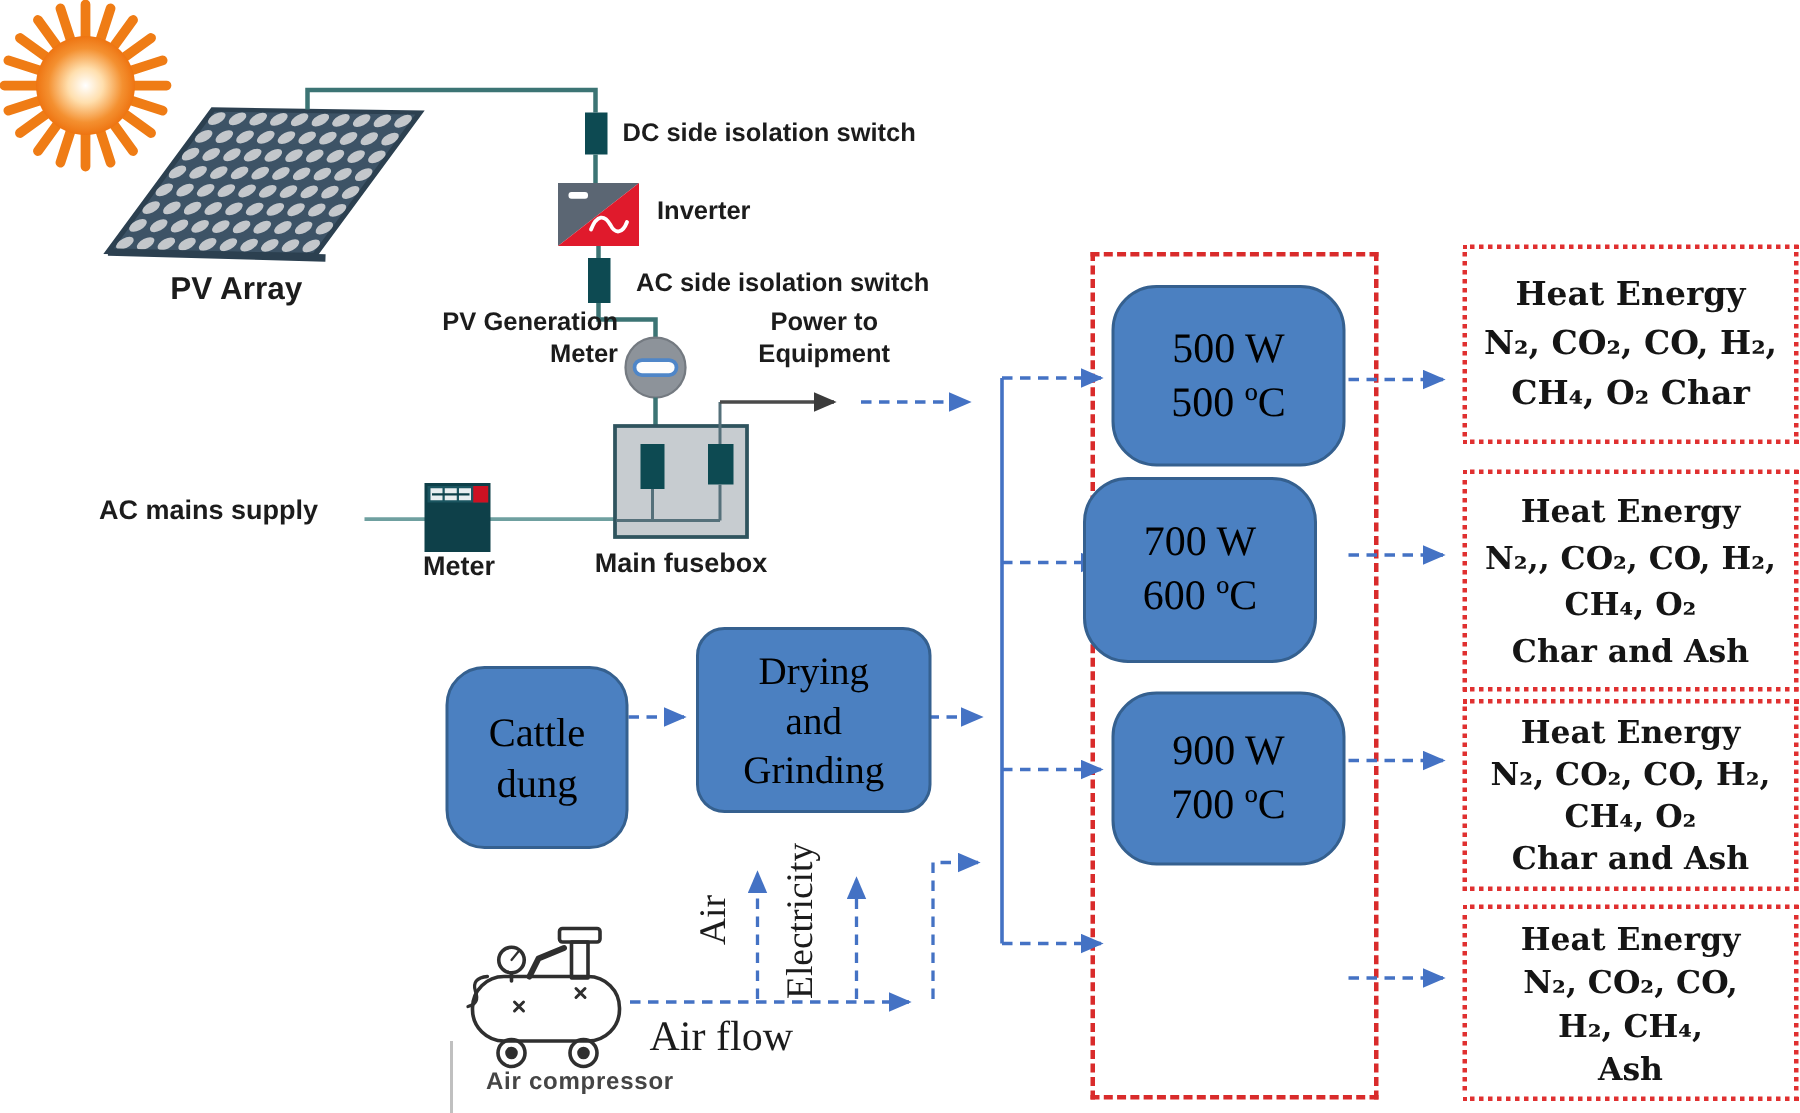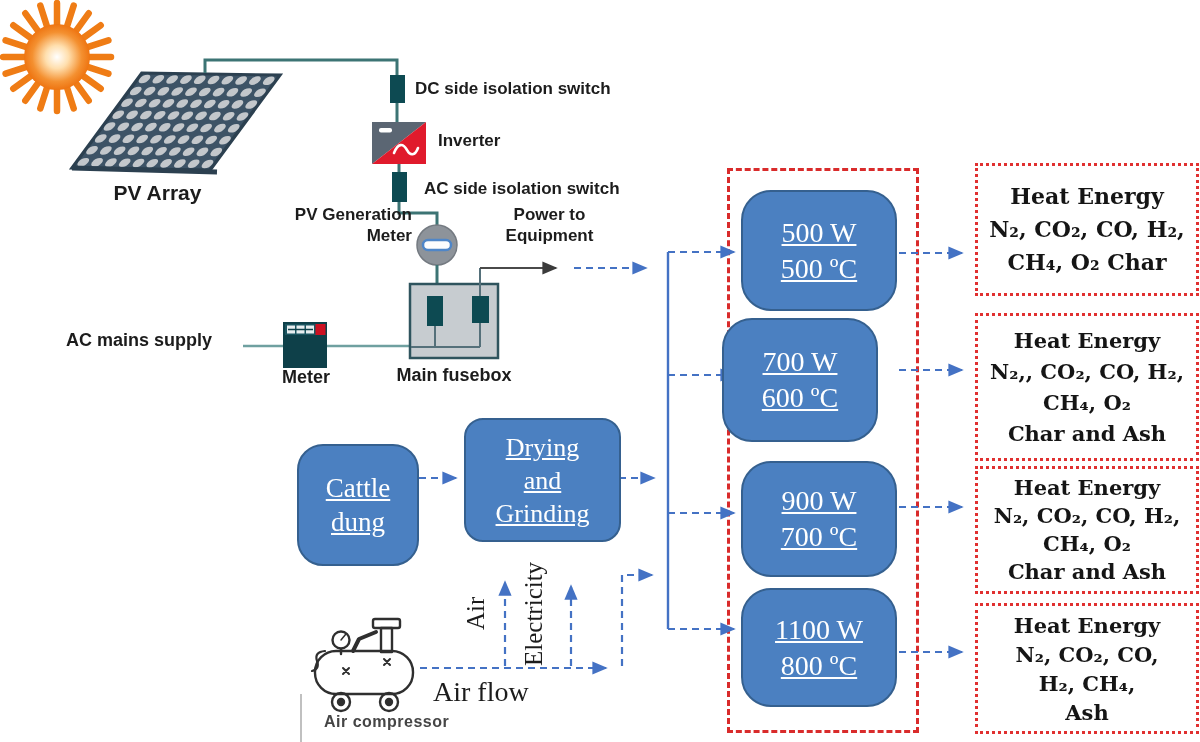--- a/index.html
+++ b/index.html
@@ -4,21 +4,21 @@
 <style>
   html,body{margin:0;padding:0;background:#fff;}
   #canvas{position:relative;width:1200px;height:742px;background:#fff;overflow:hidden;
           font-family:"Liberation Sans",sans-serif;}
   .abs{position:absolute;}
   .lbl{position:absolute;font-weight:bold;color:#1c1c1c;white-space:nowrap;}
   .serif{font-family:"Liberation Serif",serif;font-weight:normal;}
   
   .bluebox{position:absolute;background:#4b80c1;border:2.5px solid #35608f;border-radius:26px;
            display:flex;flex-direction:column;align-items:center;justify-content:center;
-           color:#ffffff;font-family:"Liberation Serif",serif;text-align:center;text-decoration:underline;}
+           color:#000000;font-family:"Liberation Serif",serif;text-align:center;}
   .reactor{font-size:28px;line-height:36px;border-radius:30px;}
   
   .redbox{position:absolute;background:#ffffff;border:3px dotted #e03030;
           display:flex;flex-direction:column;align-items:center;justify-content:center;
           color:#151515;font-family:"DejaVu Serif",serif;font-weight:bold;text-align:center;}
   
   #reactor-container{position:absolute;left:727px;top:168px;width:186px;height:559px;
           border:3.5px dashed #d92b2b;}
   .vert{position:absolute;writing-mode:vertical-rl;transform:rotate(180deg);
         font-family:"Liberation Serif",serif;color:#1c1c1c;}
@@ -267,24 +267,20 @@
     <div>500 ºC</div>
   </div>
   <div class="bluebox reactor" style="left:722px;top:318px;width:152px;height:120px;">
     <div>700 W</div>
     <div>600 ºC</div>
   </div>
   <div class="bluebox reactor" style="left:741px;top:461px;width:152px;height:112px;">
     <div>900 W</div>
     <div>700 ºC</div>
   </div>
-  <div class="bluebox reactor" style="left:741px;top:588px;width:152px;height:115px;">
-    <div>1100 W</div>
-    <div>800 ºC</div>
-  </div>
 
   <div class="redbox" style="left:975px;top:163px;width:218px;height:127px;font-size:22px;line-height:33px;">
     <div>Heat Energy</div>
     <div>N₂, CO₂, CO, H₂,</div>
     <div>CH₄, O₂ Char</div>
   </div>
   <div class="redbox" style="left:975px;top:313px;width:218px;height:142px;font-size:21px;line-height:31px;">
     <div>Heat Energy</div>
     <div>N₂,, CO₂, CO, H₂,</div>
     <div>CH₄, O₂</div>

